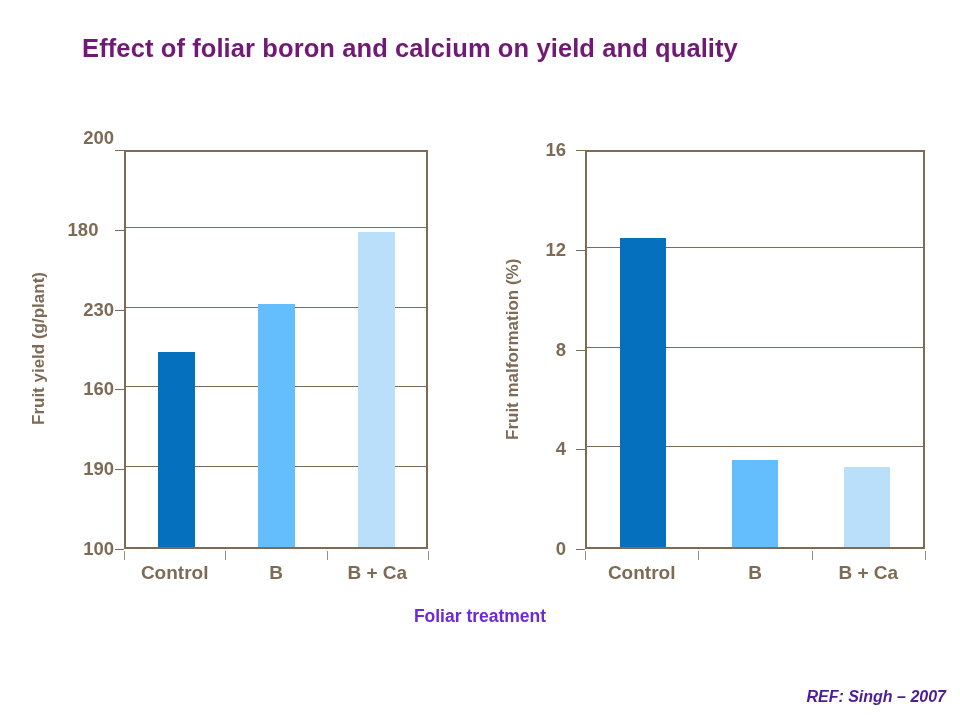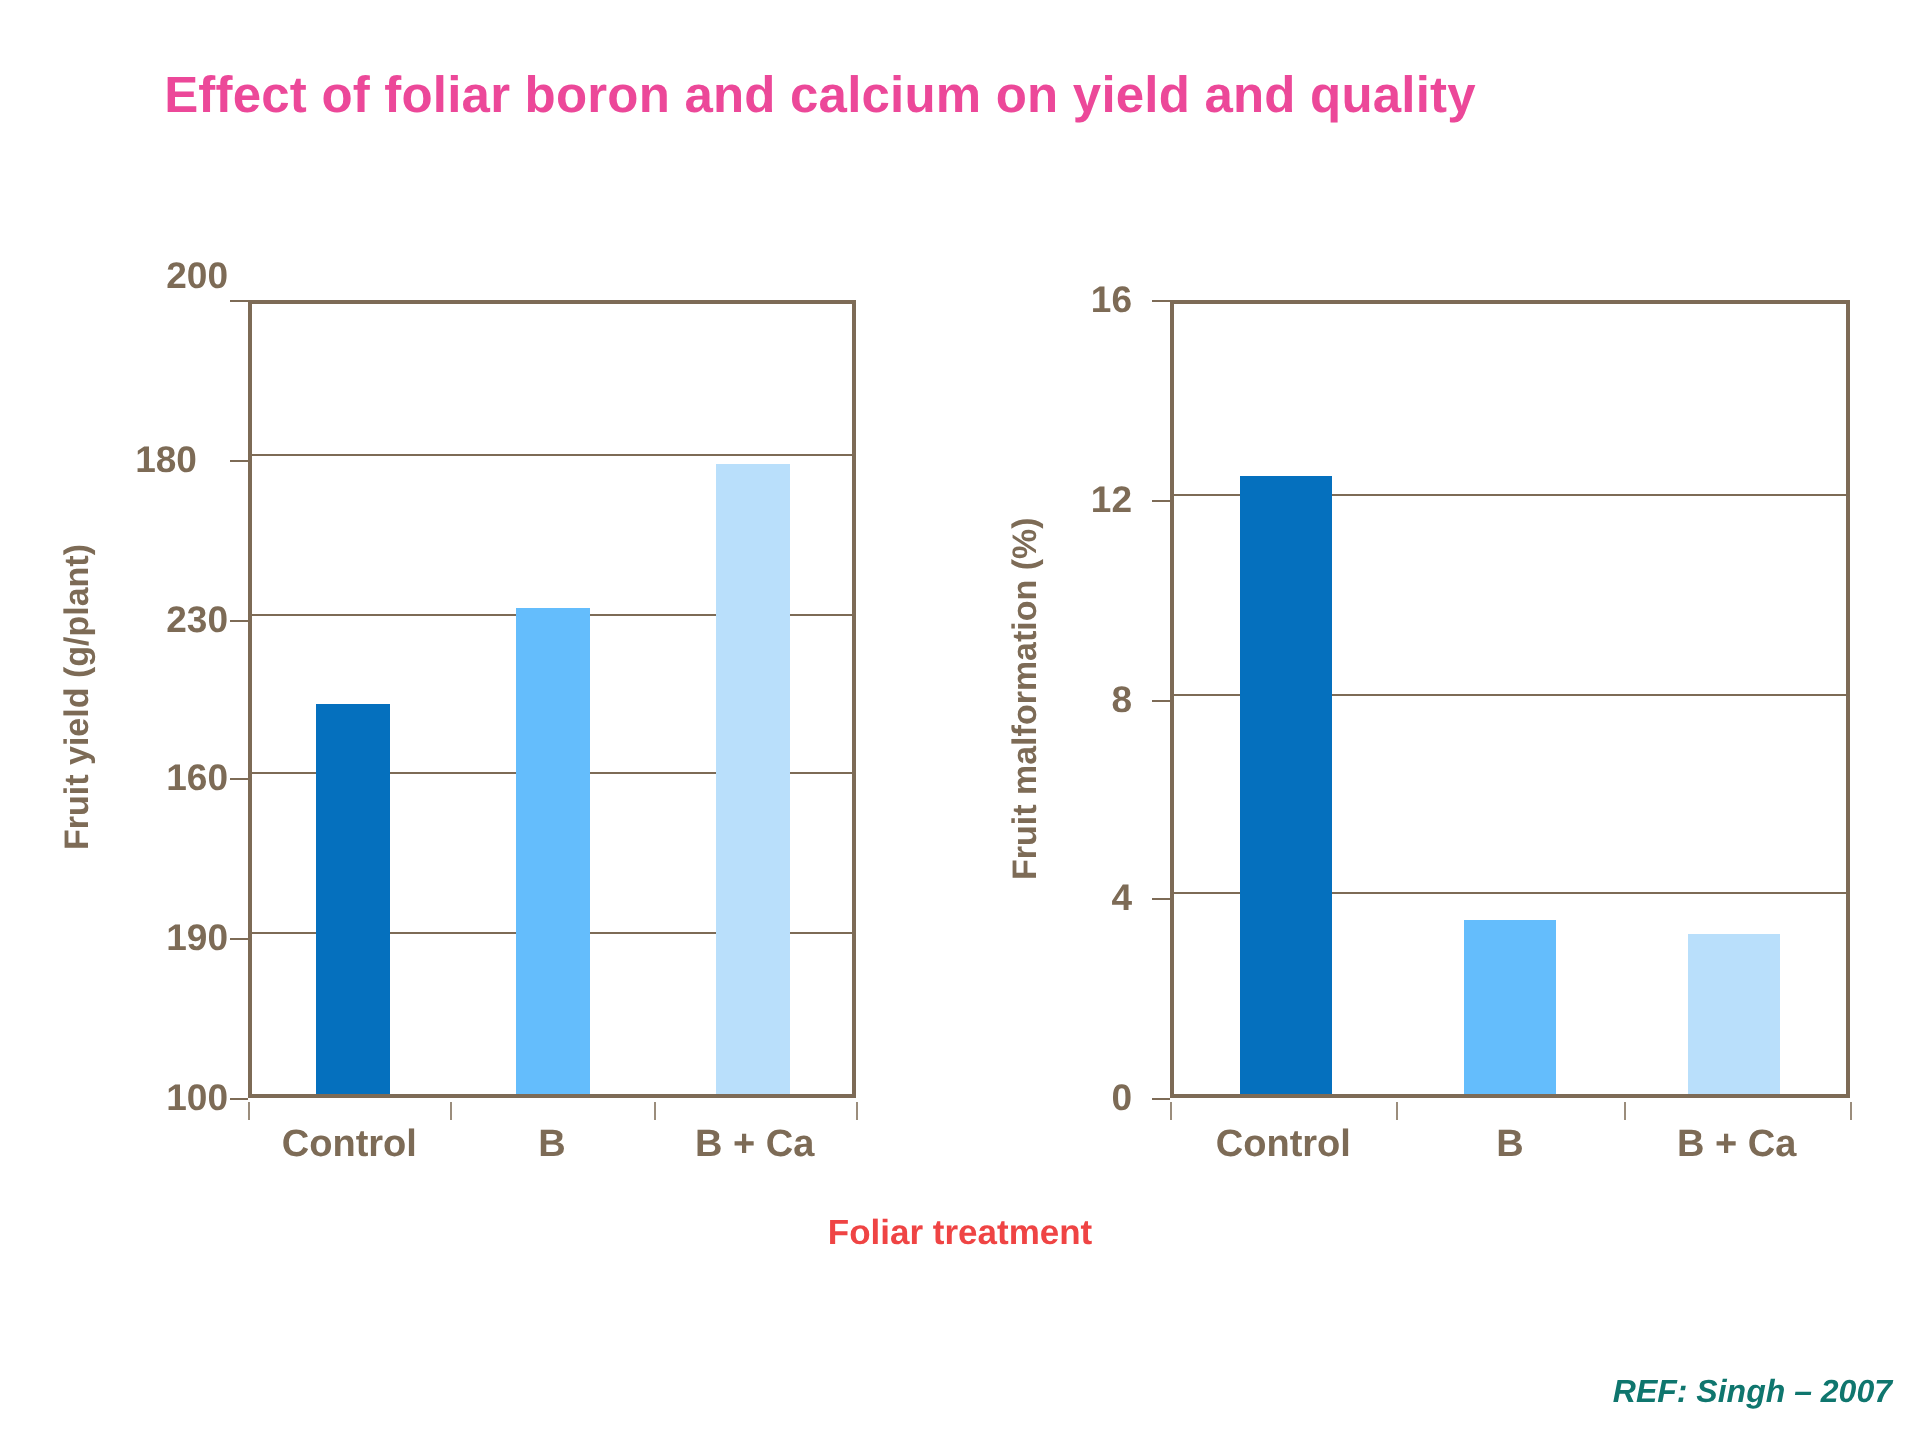--- a/index.html
+++ b/index.html
@@ -17,21 +17,21 @@
 
   
   .slide-title {
     position: absolute;
     top: 34px;
     left: 0;
     width: 820px;
     text-align: center;
     font-size: 25.5px;
     font-weight: bold;
-    color: #ec4899;
+    color: #701a75;
     letter-spacing: 0.1px;
     white-space: nowrap;
   }
 
   .axis-title-y {
     position: absolute;
     top: 150px;
     height: 398px;
     width: 26px;
     writing-mode: vertical-rl;
@@ -125,31 +125,31 @@
   .xlabels span { text-align: center; white-space: nowrap; }
 
   .axis-title-x {
     position: absolute;
     top: 606px;
     left: 0;
     width: 960px;
     text-align: center;
     font-size: 17.5px;
     font-weight: bold;
-    color: #ef4444;
+    color: #6d28d9;
   }
 
   .reference {
     position: absolute;
     top: 688px;
     right: 14px;
     font-size: 16px;
     font-weight: bold;
     font-style: italic;
-    color: #0f766e;
+    color: #4c1d95;
     white-space: nowrap;
   }
 </style>
 </head>
 <body>
 
 <div class="slide-title">Effect of foliar boron and calcium on yield and quality</div>
 
 <div class="axis-title-y y-left">Fruit yield (g/plant)</div>
 

